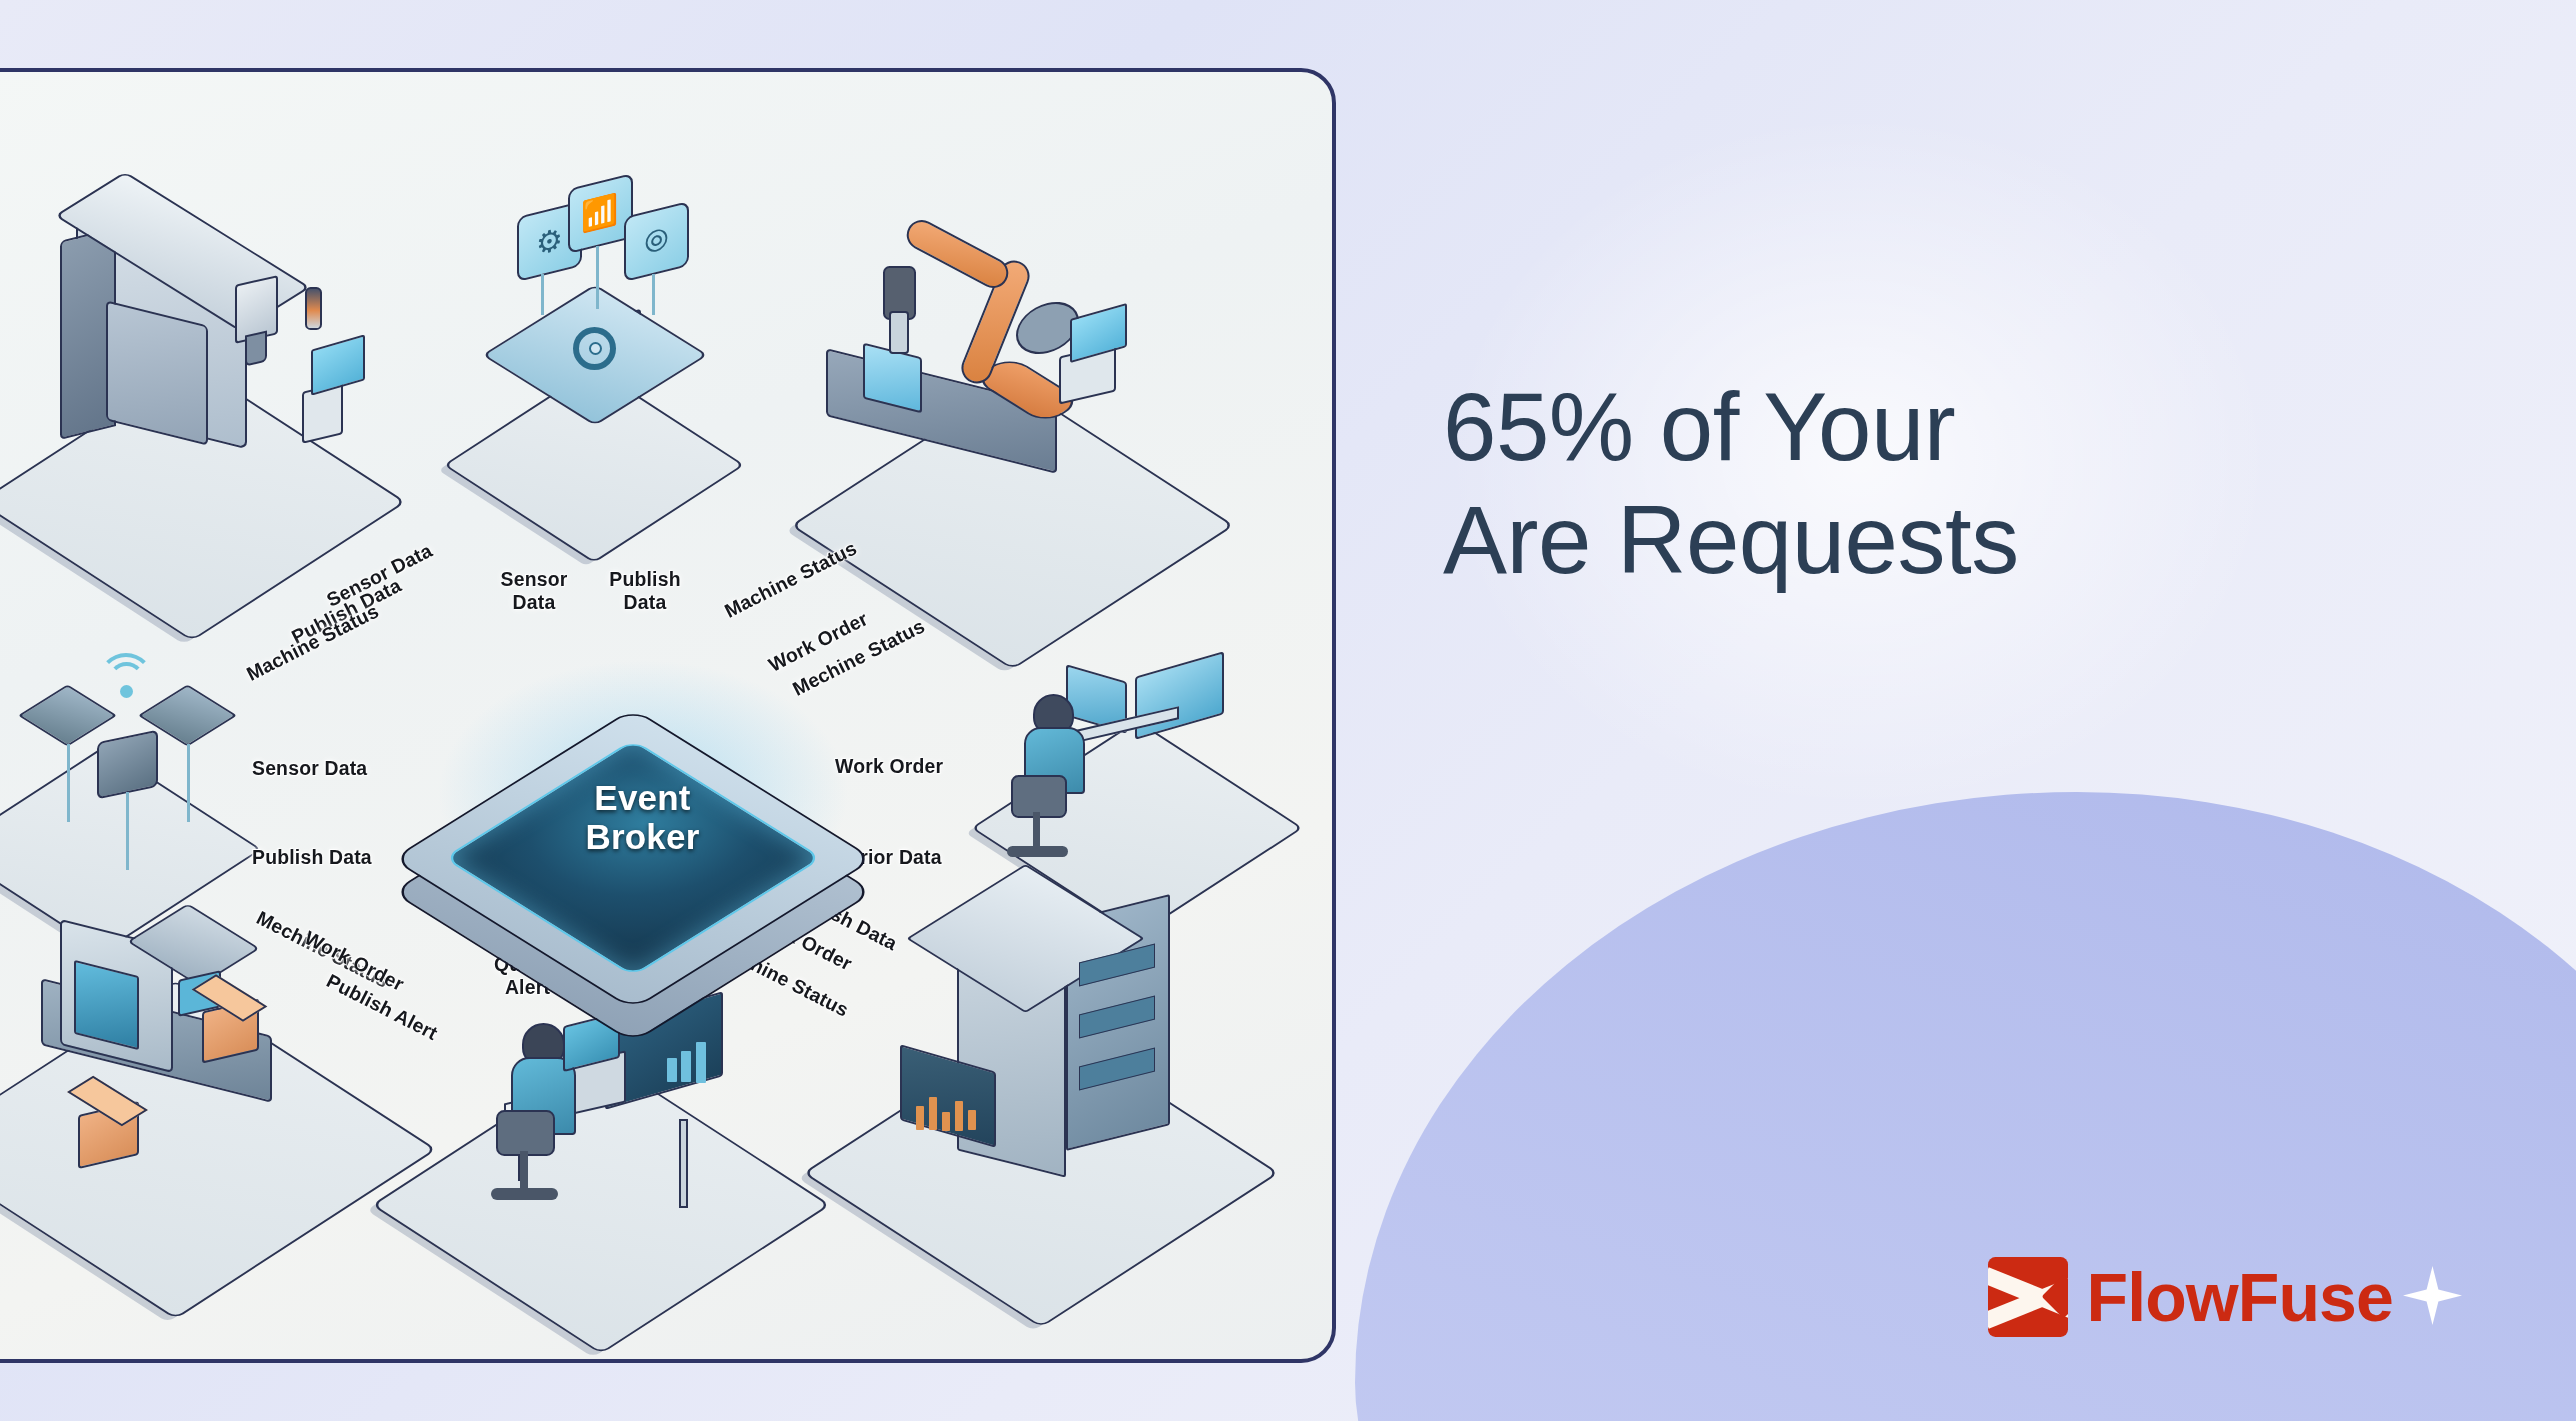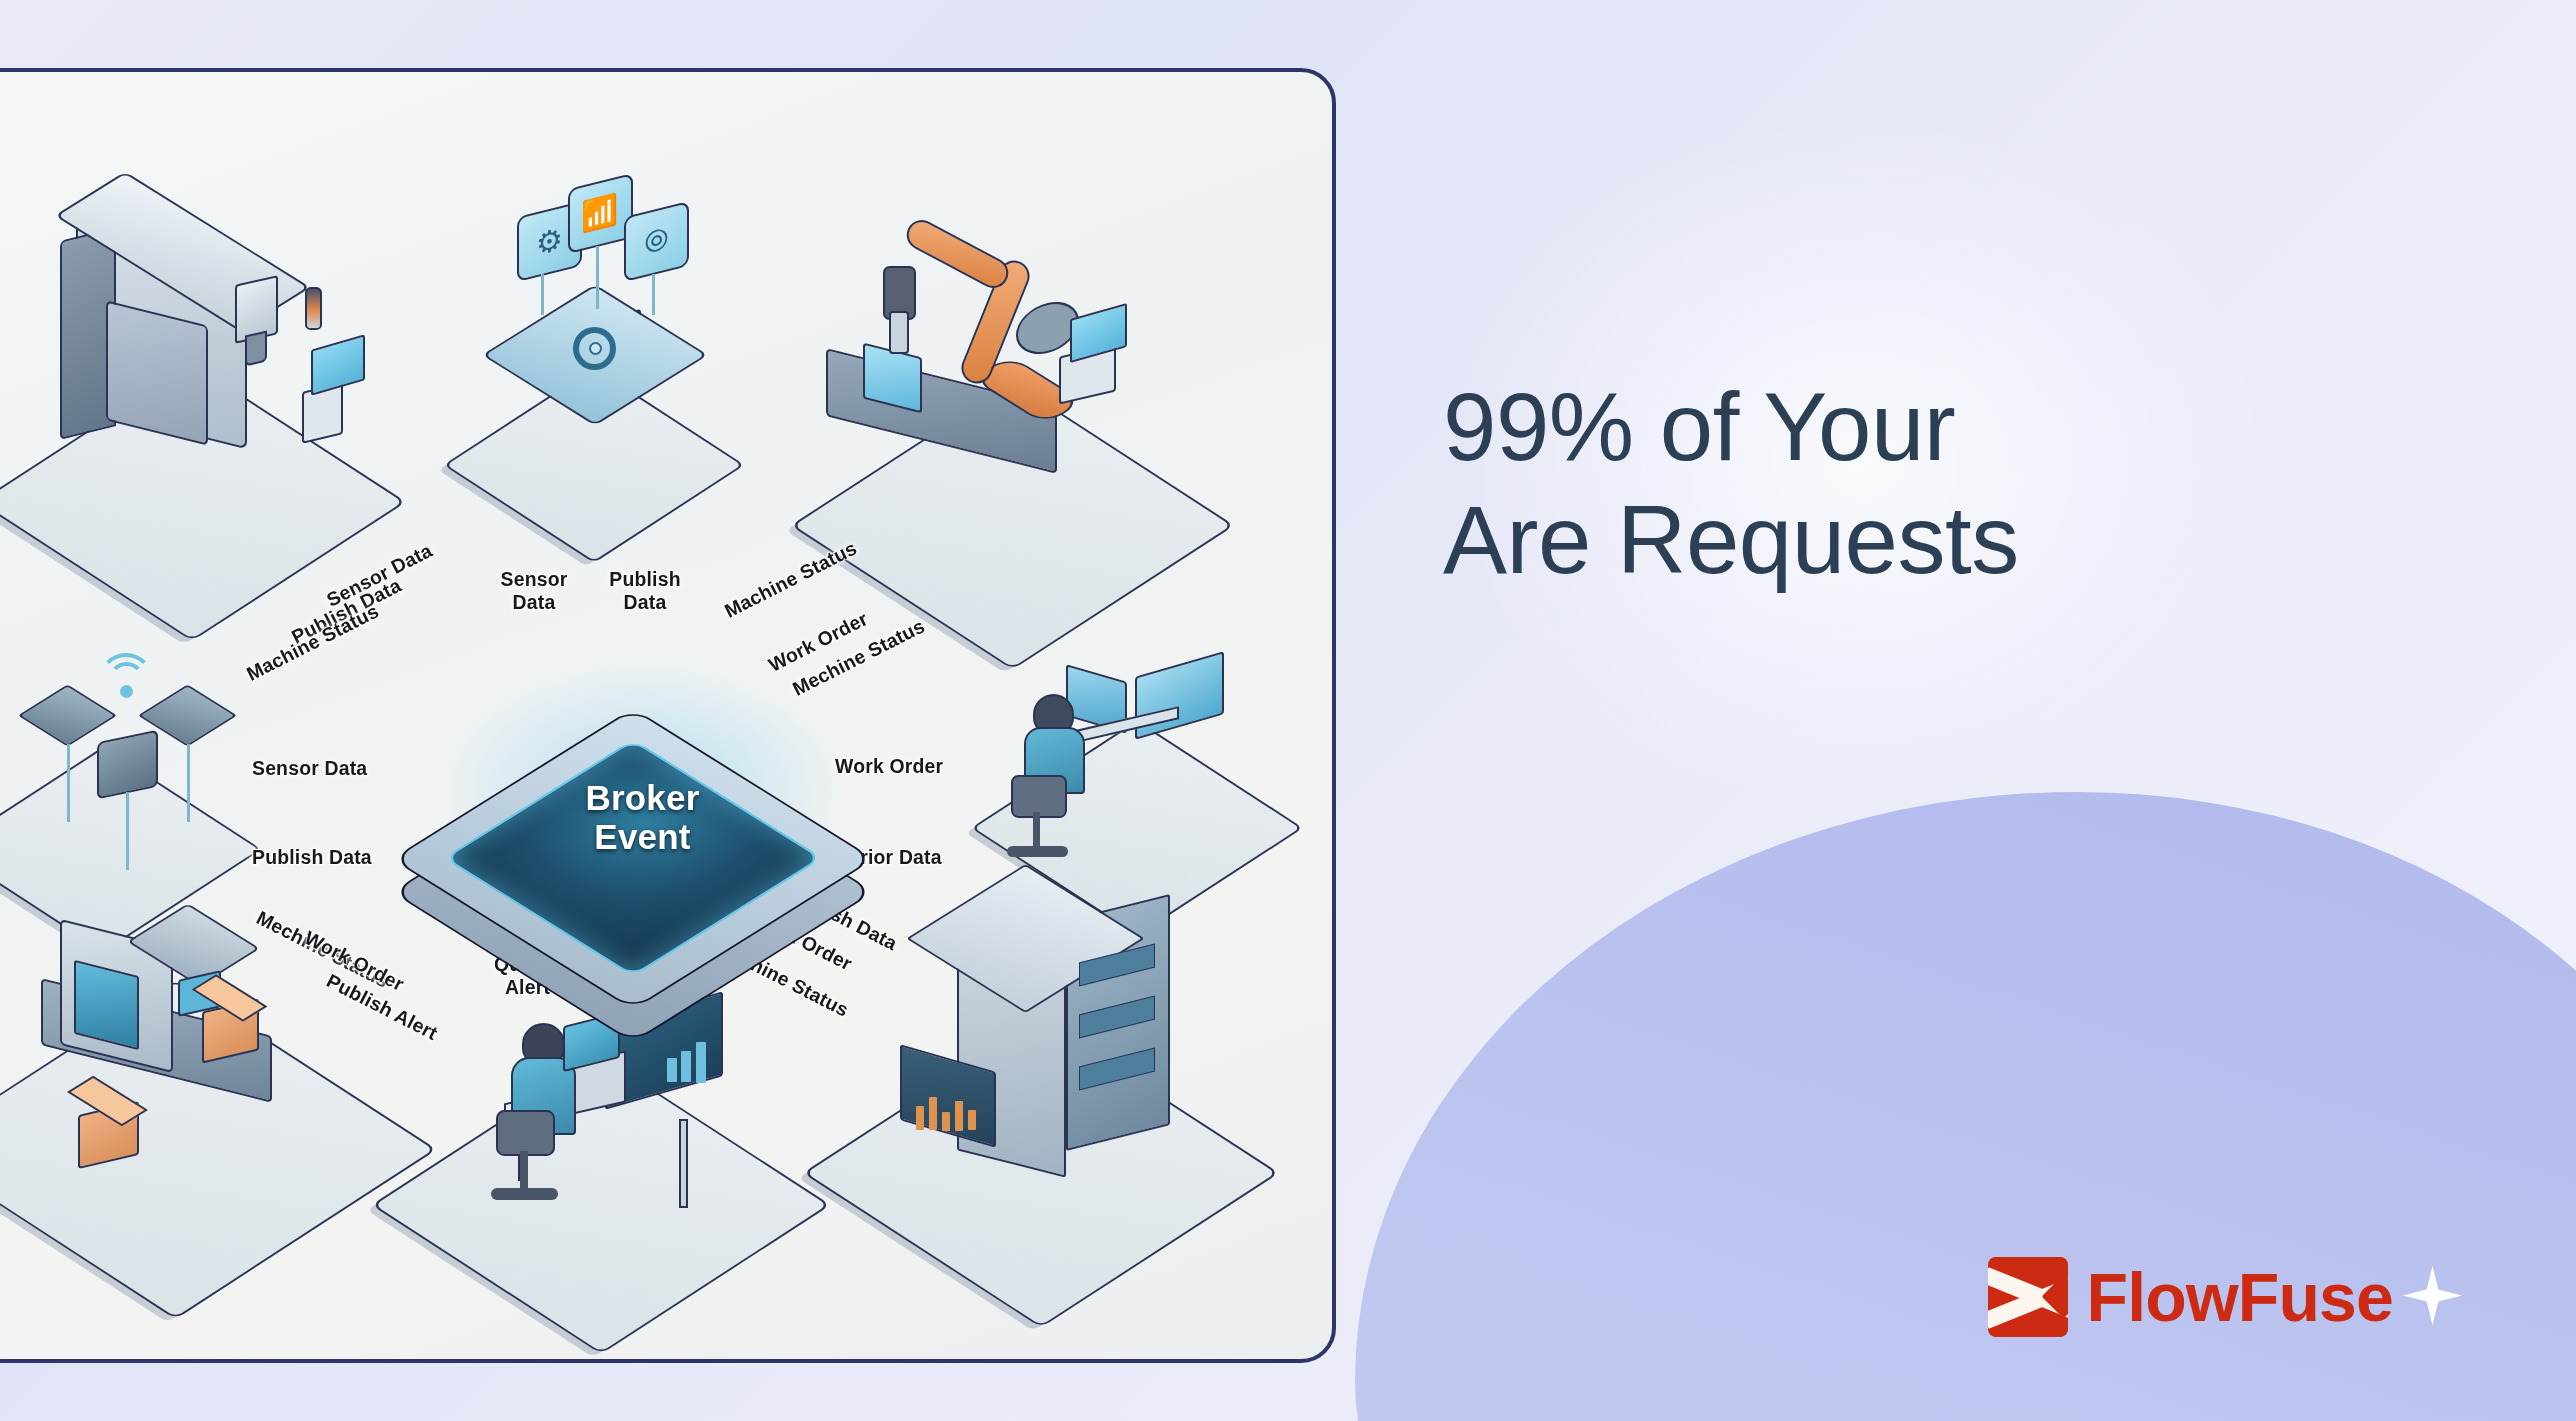--- a/index.html
+++ b/index.html
@@ -349,30 +349,30 @@
       <span class="flabel" style="left:822px;top:807px;transform:rotate(27deg);">Publish Data</span>
       <span class="flabel" style="left:788px;top:833px;transform:rotate(27deg);">Werk Order</span>
       <span class="flabel" style="left:751px;top:862px;transform:rotate(27deg);">Mechine Status</span>
 
       <div class="broker-wrap">
         <div class="broker-glow"></div>
         <div class="broker-base"></div>
         <div class="broker-top"></div>
         <div class="broker-face"></div>
         <div class="broker-label">
+          <div>Event</div>
           <div>Broker</div>
-          <div>Event</div>
         </div>
       </div>
 
     </div>
   </div>
 
   <div class="headline">
-    <div>99% of Your</div>
+    <div>65% of Your</div>
     <div>Are Requests</div>
   </div>
 
   <div class="logo">
     <div class="logo-mark">
       <div class="s1"></div>
         <div class="s2"></div>
         <div class="notch"></div>
     </div>
     <div class="logo-text">FlowFuse</div>

